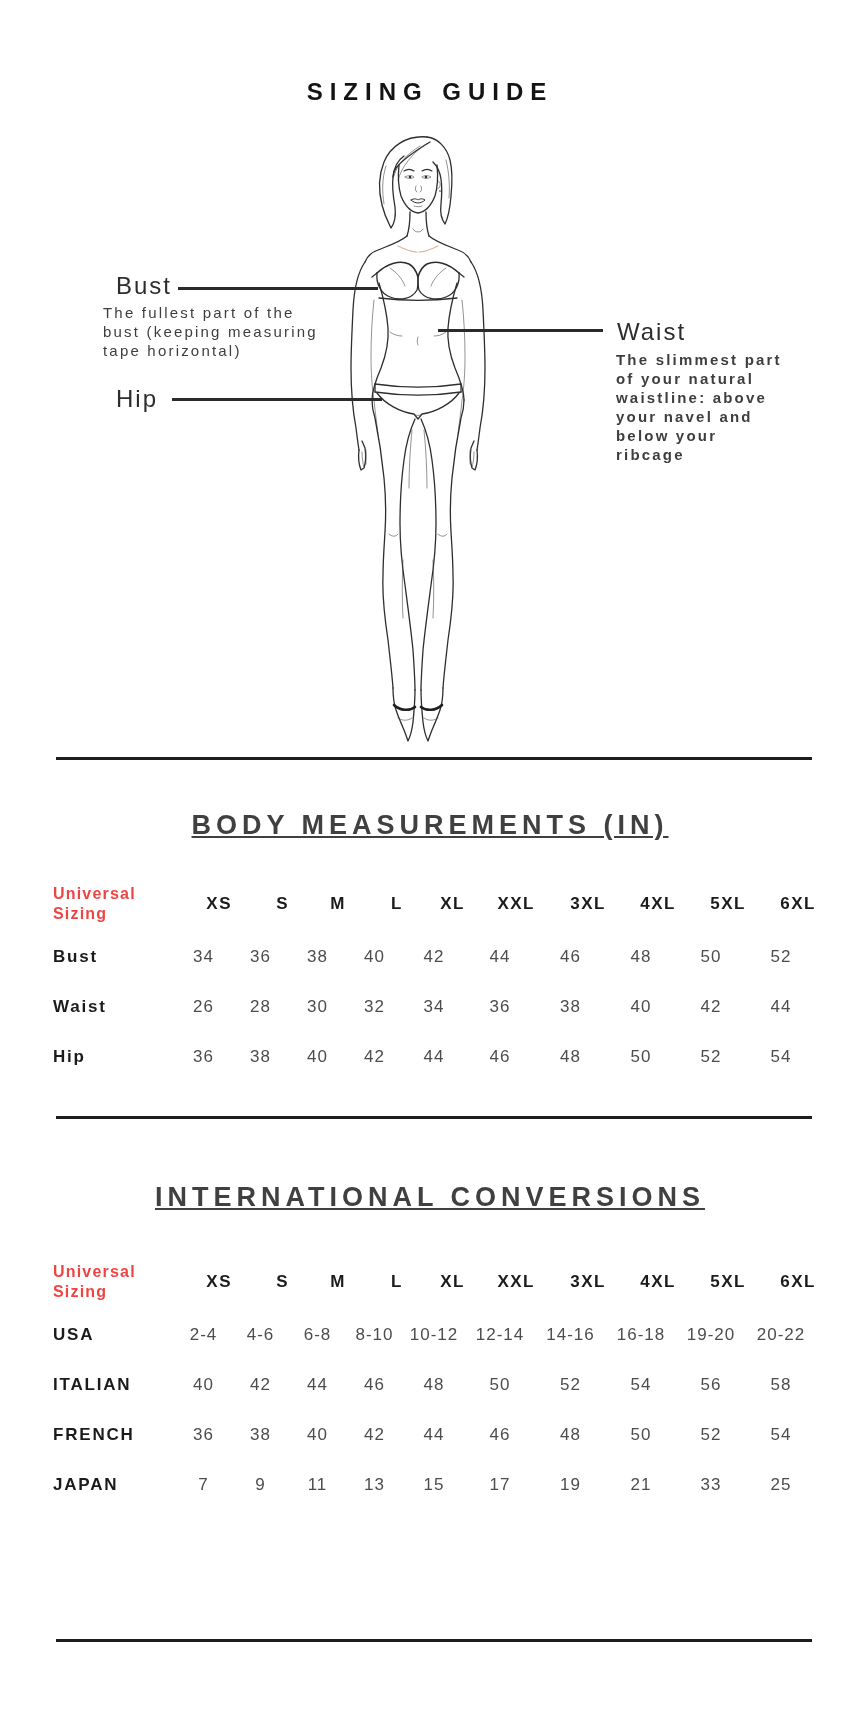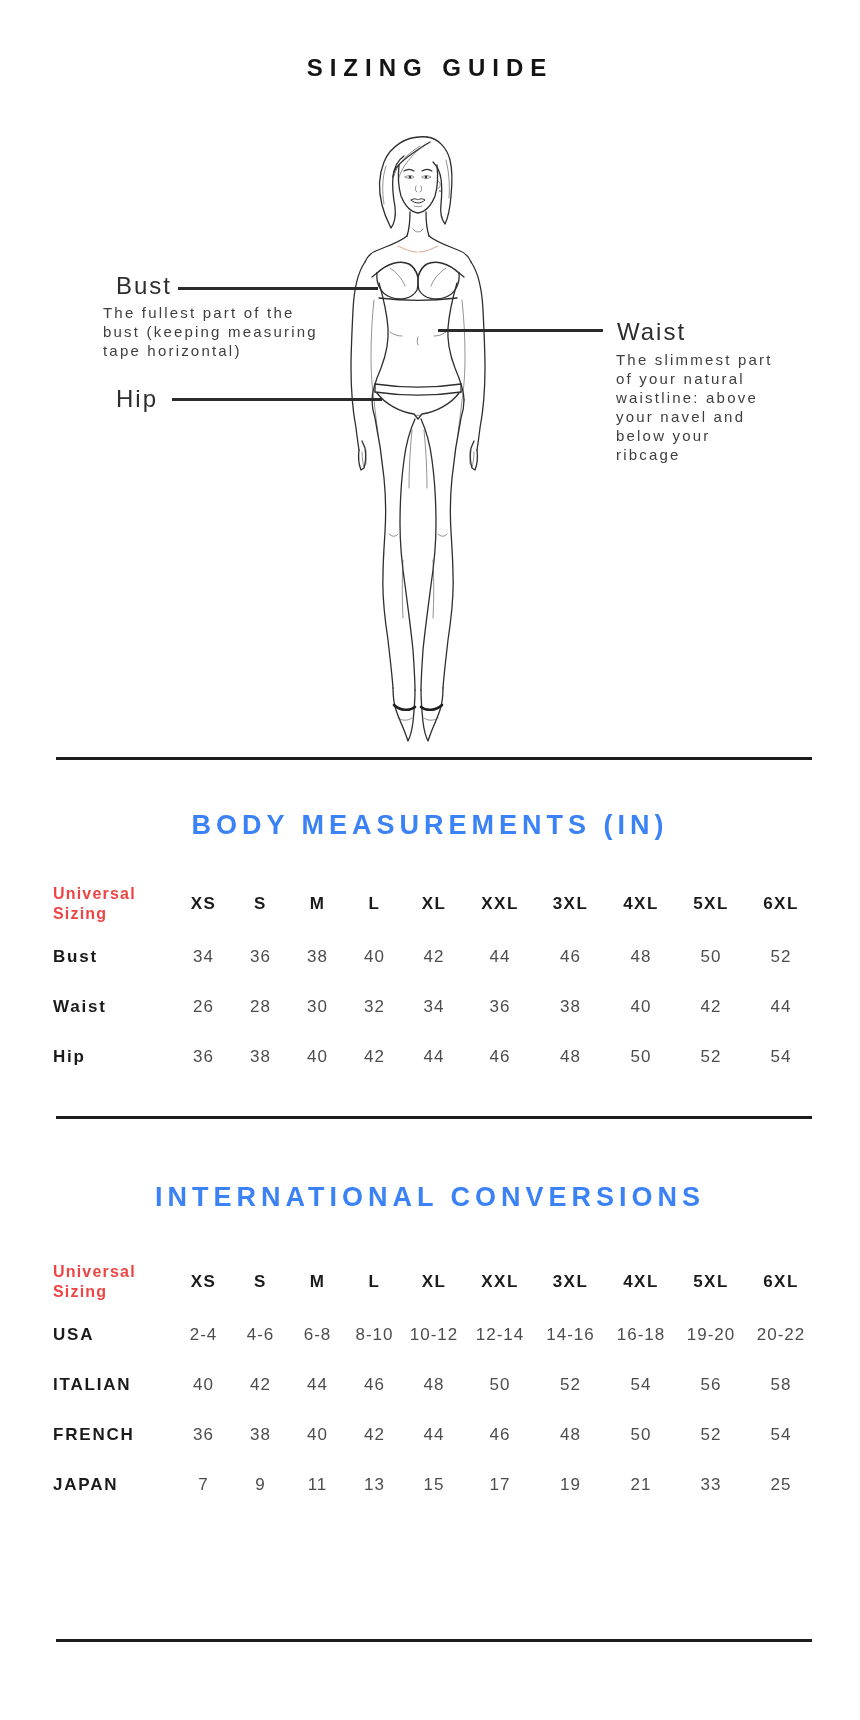--- a/index.html
+++ b/index.html
@@ -1,35 +1,35 @@
 <!DOCTYPE html>
 <html><head>
 <meta charset="utf-8">
 <style>
   * { margin:0; padding:0; box-sizing:border-box; }
   html,body { background:#ffffff; }
   body { font-family:"Liberation Sans", sans-serif; }
   .page { position:relative; width:860px; height:1720px; margin:0 auto; background:#ffffff; overflow:hidden; color:#1c1c1c; }
   .abs { position:absolute; }
 
-  .page-title { width:860px; text-align:center; font-weight:bold; font-size:24px; letter-spacing:7px; color:#141414; white-space:nowrap; }
-  .section-heading { width:860px; text-align:center; font-weight:bold; font-size:27px; letter-spacing:5px; color:#3b82f6; white-space:nowrap; }
+  .page-title { width:860px; text-align:center; font-weight:bold; font-size:24px; letter-spacing:7px; color:#141414; white-space:nowrap;margin-top:24px; }
+  .section-heading { width:860px; text-align:center; font-weight:bold; font-size:27px; letter-spacing:5px; color:#404040; white-space:nowrap;text-decoration:underline; }
   .divider { height:3px; background:#1d1d1d; }
 
   .ann-label { font-size:24px; letter-spacing:2px; color:#2d2d2d; white-space:nowrap; }
   .ann-desc  { font-size:15px; letter-spacing:2.2px; line-height:19px; color:#3e3e3e; white-space:nowrap; }
   .ann-line  { height:3px; background:#2b2b2b; }
 
   table.size-table { border-collapse:collapse; table-layout:fixed; width:763px; }
   table.size-table th, table.size-table td { padding:0; vertical-align:middle; }
   .size-table thead tr { height:56px; }
   .size-table tbody tr { height:50px; }
   .size-table .corner { text-align:left; }
   .size-table .corner div { font-size:16px; font-weight:bold; letter-spacing:1.2px; line-height:20px; color:#ef4444; }
-  .size-table th.size-col { font-size:17px; font-weight:bold; letter-spacing:1.5px; color:#1b1b1b; text-align:center; }
+  .size-table th.size-col { font-size:17px; font-weight:bold; letter-spacing:1.5px; color:#1b1b1b; text-align:right; }
   .size-table td.row-label { font-size:17px; font-weight:bold; letter-spacing:1.8px; color:#1b1b1b; text-align:left; white-space:nowrap; }
   .size-table td.val { font-size:17px; letter-spacing:1px; color:#4d4d4d; text-align:center; white-space:nowrap; }
 
   svg .ink  { fill:none; stroke:#2e2e2e; stroke-width:1.3; stroke-linecap:round; stroke-linejoin:round; }
   svg .fine { fill:none; stroke:#4a4a4a; stroke-width:0.8; stroke-linecap:round; opacity:0.75; }
   svg .warm { fill:none; stroke:#ddb49c; stroke-width:1.1; stroke-linecap:round; }
   svg .bold { fill:none; stroke:#1f1f1f; stroke-width:2.6; stroke-linecap:round; }
 </style>
 </head>
 <body>
@@ -132,21 +132,21 @@
   <div class="abs ann-label" style="left:116px; top:272px;">Bust</div>
   <div class="abs ann-line" style="left:178px; top:287px; width:200px;"></div>
   <div class="abs ann-desc" style="left:103px; top:303px;">
       <div>The fullest part of the</div>
       <div>bust (keeping measuring</div>
       <div>tape horizontal)</div>
     </div>
 
   <div class="abs ann-line" style="left:438px; top:329px; width:165px;"></div>
   <div class="abs ann-label" style="left:617px; top:318px;">Waist</div>
-  <div class="abs ann-desc" style="left:616px; top:350px;">
+  <div class="abs ann-desc" style="left:616px; top:350px;font-weight:bold;">
       <div>The slimmest part</div>
       <div>of your natural</div>
       <div>waistline: above</div>
       <div>your navel and</div>
       <div>below your</div>
       <div>ribcage</div>
     </div>
 
   <div class="abs ann-label" style="left:116px; top:385px;">Hip</div>
   <div class="abs ann-line" style="left:172px; top:398px; width:210px;"></div>

